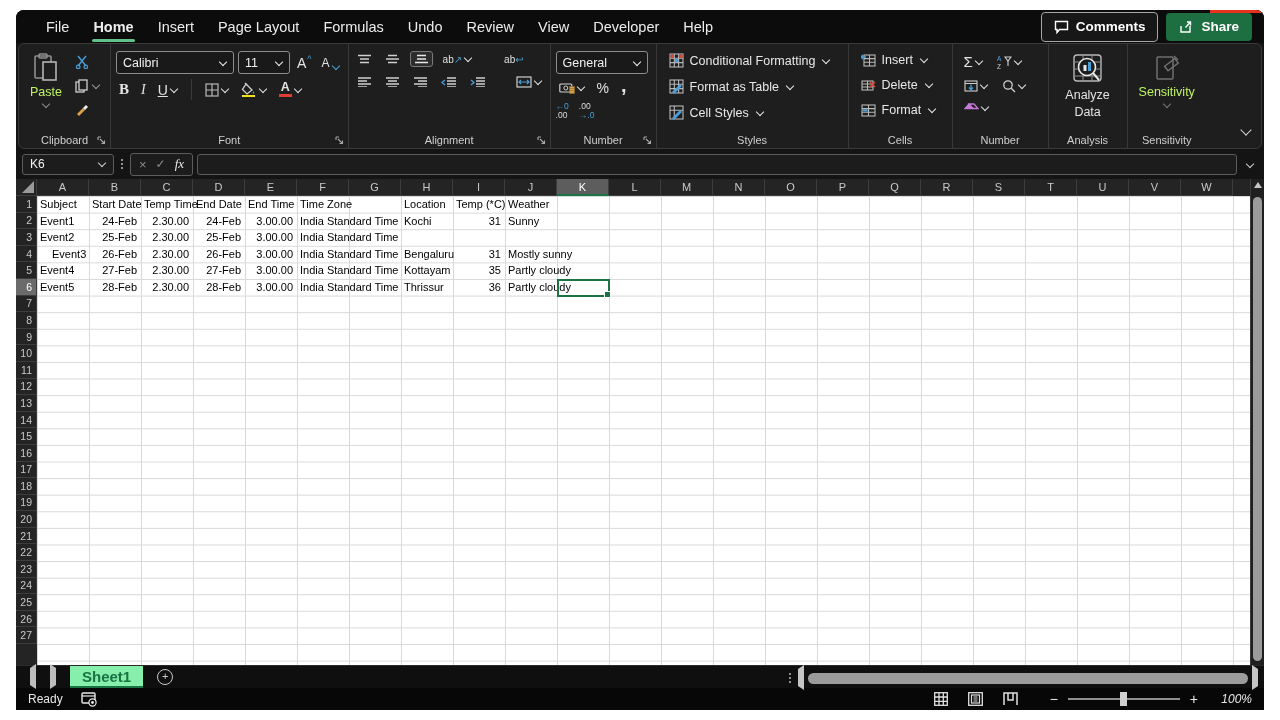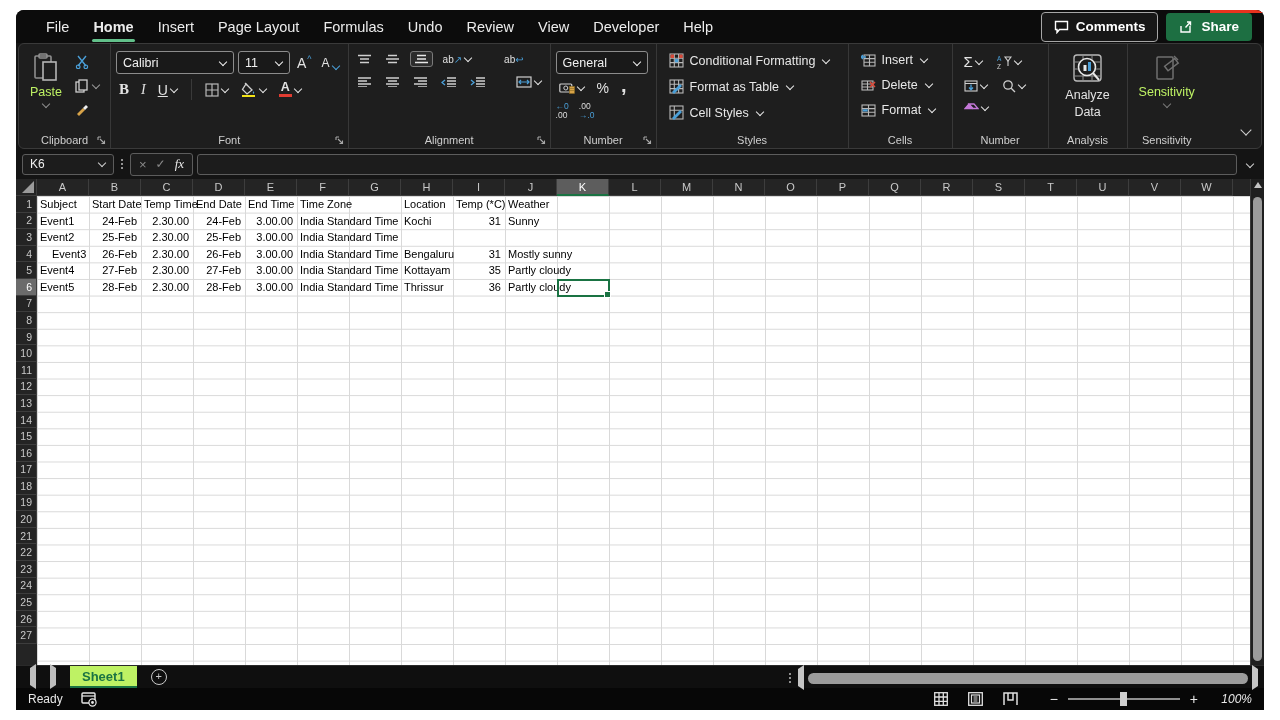--- a/index.html
+++ b/index.html
@@ -67,21 +67,21 @@
   .vscroll{position:absolute;right:0;top:0;bottom:0;width:14px;background:#1f1f1f;border-left:1px solid #3a3a3a;box-sizing:border-box;}
   .vsa{position:absolute;top:3px;left:0;right:0;height:12px;display:flex;justify-content:center;}
   .tri-up{width:0;height:0;border-left:4px solid transparent;border-right:4px solid transparent;border-bottom:6px solid #c5c5c5;}
   .tri-left{width:0;height:0;border-top:4px solid transparent;border-bottom:4px solid transparent;border-right:6px solid #c5c5c5;}
   .tri-right{width:0;height:0;border-top:4px solid transparent;border-bottom:4px solid transparent;border-left:6px solid #c5c5c5;}
   .vthumb{position:absolute;left:2px;right:2px;top:18px;bottom:4px;background:#9b9b9b;border-radius:6px;}
 
   
   .sheetbar{height:22px;background:#0f0f0f;display:flex;align-items:center;flex:0 0 auto;position:relative;border-top:1px solid #2a2a2a;}
   .snav{display:flex;gap:14px;padding:0 14px;}
-  .stab{height:22px;background:#bef264;color:#1a7343;font-weight:bold;font-size:13px;display:flex;align-items:center;padding:0 12px;border-bottom:2px solid #1a7343;box-sizing:border-box;}
+  .stab{height:22px;background:#86efac;color:#1a7343;font-weight:bold;font-size:15px;display:flex;align-items:center;padding:0 12px;border-bottom:2px solid #1a7343;box-sizing:border-box;}
   .addsheet{width:14px;height:14px;border:1px solid #c9c9c9;border-radius:50%;color:#c9c9c9;font-size:11px;line-height:12px;text-align:center;margin-left:14px;}
   .hscroll{position:absolute;right:6px;top:3px;display:flex;align-items:center;gap:4px;}
   .hthumb{width:440px;height:11px;background:#9b9b9b;border-radius:6px;}
 
   
   .statusbar{height:22px;background:#070707;display:flex;align-items:center;color:#e8e8e8;font-size:12px;padding:0 12px;flex:0 0 auto;gap:18px;}
   .sb-right{margin-left:auto;display:flex;align-items:center;gap:16px;}
   .viewbtns{display:flex;align-items:center;gap:20px;margin-right:16px;}
   .zoomctl{display:flex;align-items:center;gap:10px;}
   .ztrack{position:relative;width:112px;height:2px;background:#8f8f8f;}

